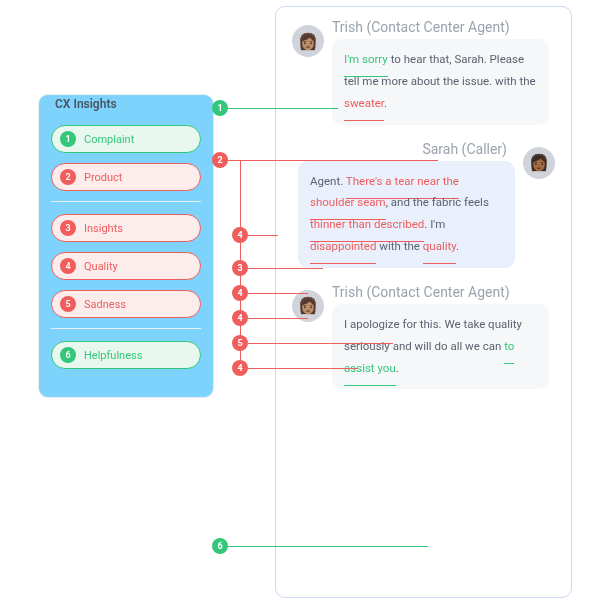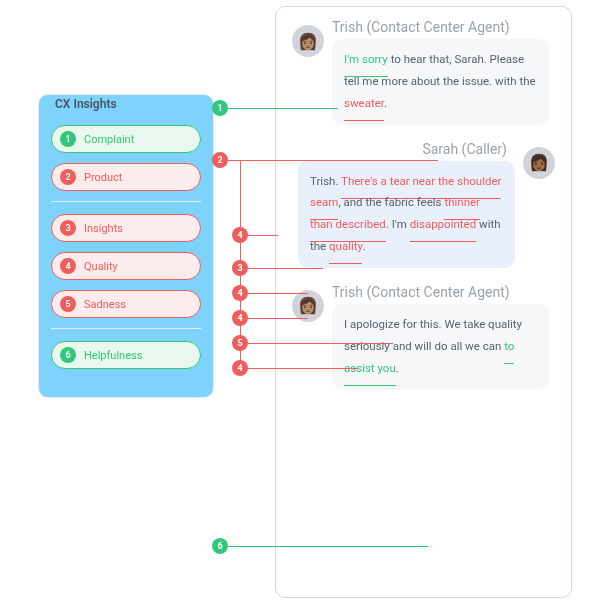--- a/index.html
+++ b/index.html
@@ -132,21 +132,21 @@
     <div class="name">Trish (Contact Center Agent)</div>
     <div class="bubble">
       <span class="hl g">I'm sorry</span><span> to hear that, Sarah. Please tell me more about the issue. with the </span><span class="hl r">sweater</span><span>.</span>
     </div>
   </div>
 
   <div class="msg caller">
     <div class="avatar">👩🏾</div>
     <div class="name">Sarah (Caller)</div>
     <div class="bubble">
-      <span>Trish. </span><span class="hl r">There's a tear near the shoulder seam</span><span>, and the fabric feels </span><span class="hl r">thinner than described</span><span>. I'm </span><span class="hl r">disappointed</span><span> with the </span><span class="hl r">quality</span><span>.</span>
+      <span>Agent. </span><span class="hl r">There's a tear near the shoulder seam</span><span>, and the fabric feels </span><span class="hl r">thinner than described</span><span>. I'm </span><span class="hl r">disappointed</span><span> with the </span><span class="hl r">quality</span><span>.</span>
     </div>
   </div>
 
   <div class="msg agent">
     <div class="avatar">👩🏽</div>
     <div class="name">Trish (Contact Center Agent)</div>
     <div class="bubble">
       <span>I apologize for this. We take quality seriously and will do all we can </span><span class="hl g">to assist you</span><span>.</span>
     </div>
   </div>

